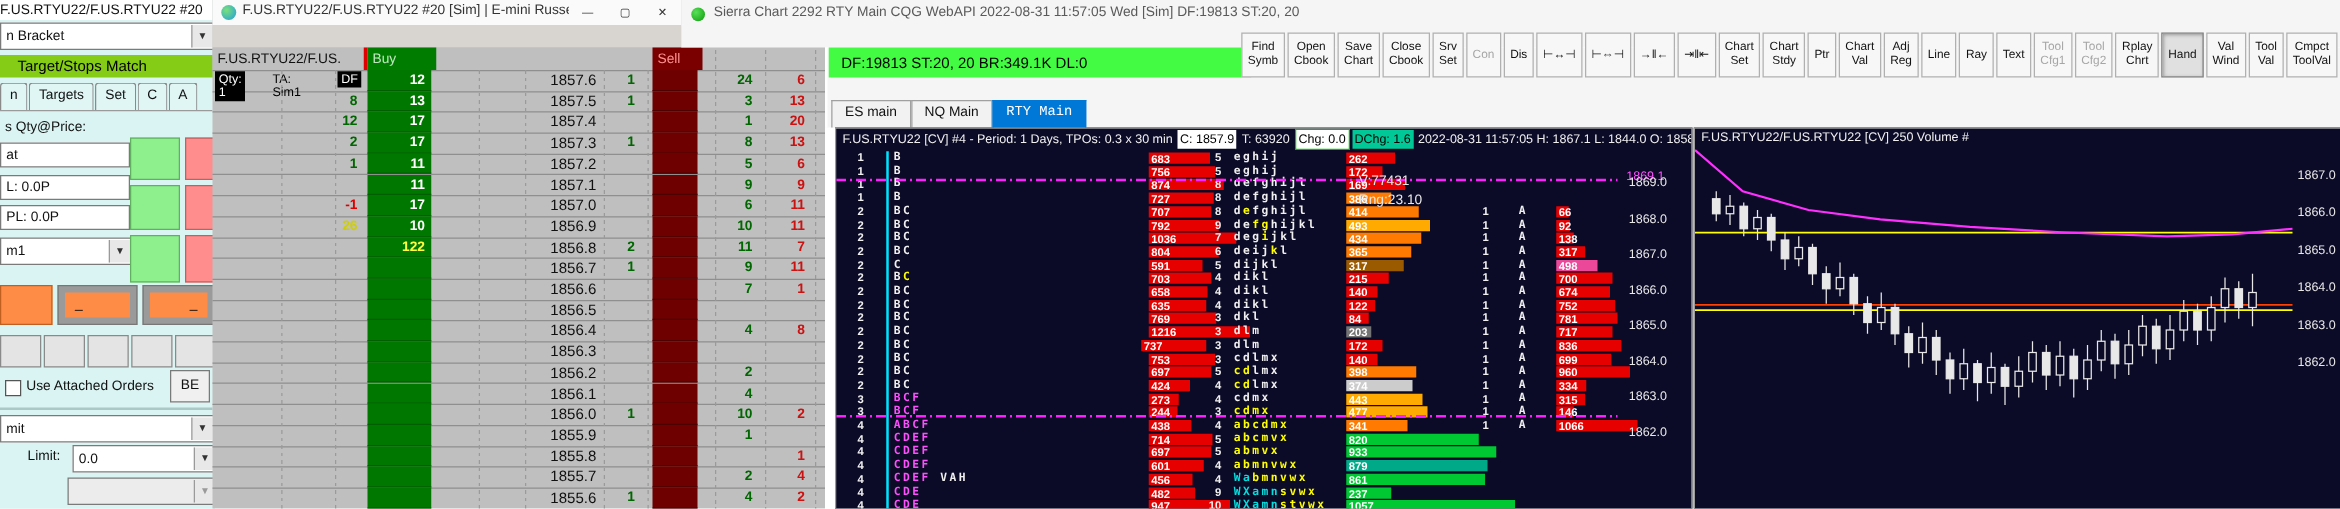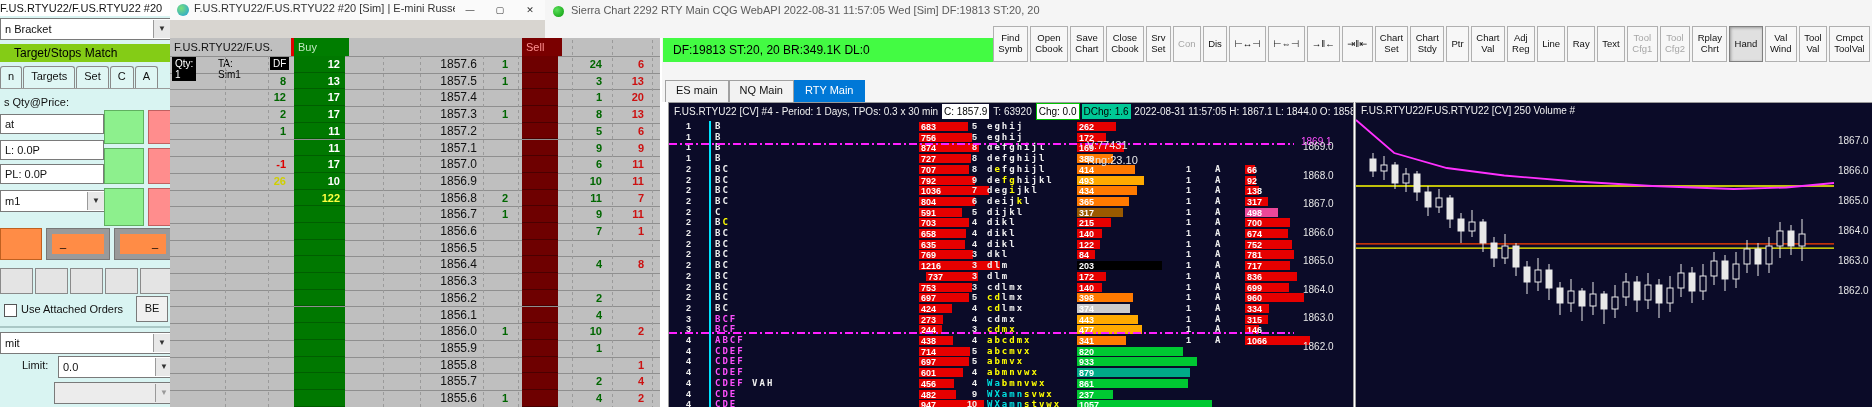--- a/index.html
+++ b/index.html
@@ -61,21 +61,21 @@
   .main-icon{position:absolute;left:8px;top:6px;width:11px;height:11px;border-radius:50%;background:radial-gradient(circle at 35% 35%,#5ae05a,#0a9a0a);}
   .main-title{position:absolute;left:26px;top:4px;font-size:11px;color:#5a5a5a;white-space:nowrap;}
   #toolbar-bg{left:660px;top:38px;width:1212px;height:64px;background:#f5f5f5;border-left:2px solid #fff;}
   #info-bar{left:663px;top:38px;width:328px;height:24px;background:#43fb43;color:#000;font-size:12px;line-height:24px;padding-left:10px;white-space:nowrap;}
   #toolbar{left:993px;top:26px;width:877px;height:36px;display:flex;gap:2px;}
   .tb-btn{border:1px solid #b0b0b0;background:#f7f7f7;font-size:9.5px;line-height:1.15;display:flex;align-items:center;justify-content:center;text-align:center;white-space:pre-line;padding:1px 3px;color:#111;flex:1 1 auto;}
   .tb-btn.dis{color:#a6a6a6;}
   .tb-btn.pressed{background:#e0e0e0;border:1px solid #808080;box-shadow:inset 1px 1px 3px #999;}
   #tabs{left:665px;top:80px;height:22px;display:flex;}
   .tab{border:1px solid #a0a0a0;border-bottom:none;background:#f2f2f2;padding:3px 10px;font-size:11px;color:#111;white-space:nowrap;}
-  .tab.active{background:#0078d7;color:#fff;border-color:#0078d7;}
+  .tab.active{background:#0078d7;color:#fff;border-color:#0078d7;font-family:Liberation Mono, monospace;}
 
   
   .chart-panel{background:#0b0b28;border:1px solid #9a9a9a;overflow:hidden;}
   #tpo-panel{left:668px;top:102px;width:684px;height:305px;}
   #vol-panel{left:1355px;top:102px;width:517px;height:305px;}
   .chart-header{position:absolute;left:0;top:0;right:0;height:16px;font-size:10px;color:#f0f0f0;white-space:nowrap;padding-left:5px;line-height:15px;z-index:5;}
   .badge{display:inline-block;padding:0 2px;margin:0 1px;}
   .badge.white{background:#fff;color:#000;}
   .badge.chg{background:#fff;color:#000;border:1px solid #00c000;}
   .badge.teal{background:#00c896;color:#000;}
@@ -645,33 +645,33 @@
           </div>
         </div>
         <div class="tpo-row" style="top: 141.1px;">
           <span class="tcount" style="left: 2px; width: 20px;">2</span>
           <span class="tletters" style="left: 46px;"><span class="lc-w">BC</span></span>
           <div class="tbar" style="left: 250px; width: 81px; background: rgb(230, 0, 0);">
             <span>1216</span>
           </div>
           <span class="tcount" style="left: 288px; width: 20px;">3</span>
           <span class="tletters" style="left: 318px;"><span class="lc-w">dlm</span></span>
-          <div class="tbar" style="left: 408px; width: 39px; background: #000000; padding-left: 46px;">
+          <div class="tbar" style="left: 408px; width: 20px; background: #737373;">
             <span>203</span>
           </div>
           <span class="tcount" style="left: 508px; width: 14px;">1</span>
           <span class="tletters" style="left: 546px;"><span class="lc-w">A</span></span>
           <div class="tbar" style="left: 576px; width: 45px; background: rgb(230, 0, 0);">
             <span>717</span>
           </div>
         </div>
         <div class="tpo-row" style="top: 151.8px;">
           <span class="tcount" style="left: 2px; width: 20px;">2</span>
           <span class="tletters" style="left: 46px;"><span class="lc-w">BC</span></span>
-          <div class="tbar" style="left: 257px; width: 52px; background: rgb(230, 0, 0);">
+          <div class="tbar" style="left: 244px; width: 52px; background: rgb(230, 0, 0);">
             <span>737</span>
           </div>
           <span class="tcount" style="left: 288px; width: 20px;">3</span>
           <span class="tletters" style="left: 318px;"><span class="lc-w">dlm</span></span>
           <div class="tbar" style="left: 408px; width: 29px; background: rgb(230, 0, 0);">
             <span>172</span>
           </div>
           <span class="tcount" style="left: 508px; width: 14px;">1</span>
           <span class="tletters" style="left: 546px;"><span class="lc-w">A</span></span>
           <div class="tbar" style="left: 576px; width: 52px; background: rgb(230, 0, 0);">

